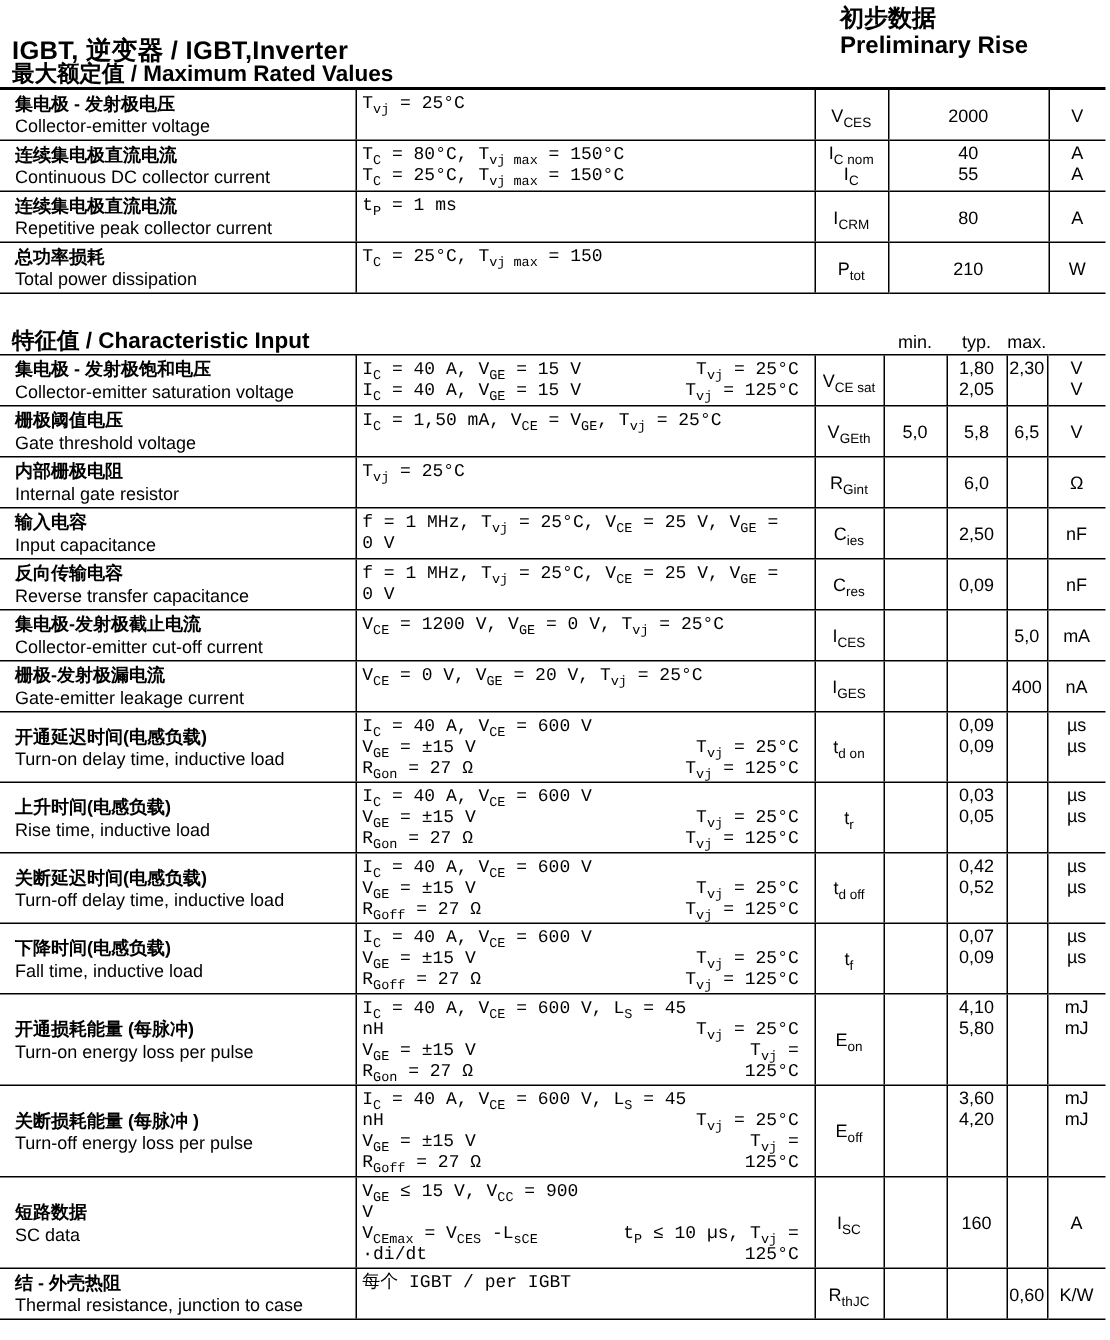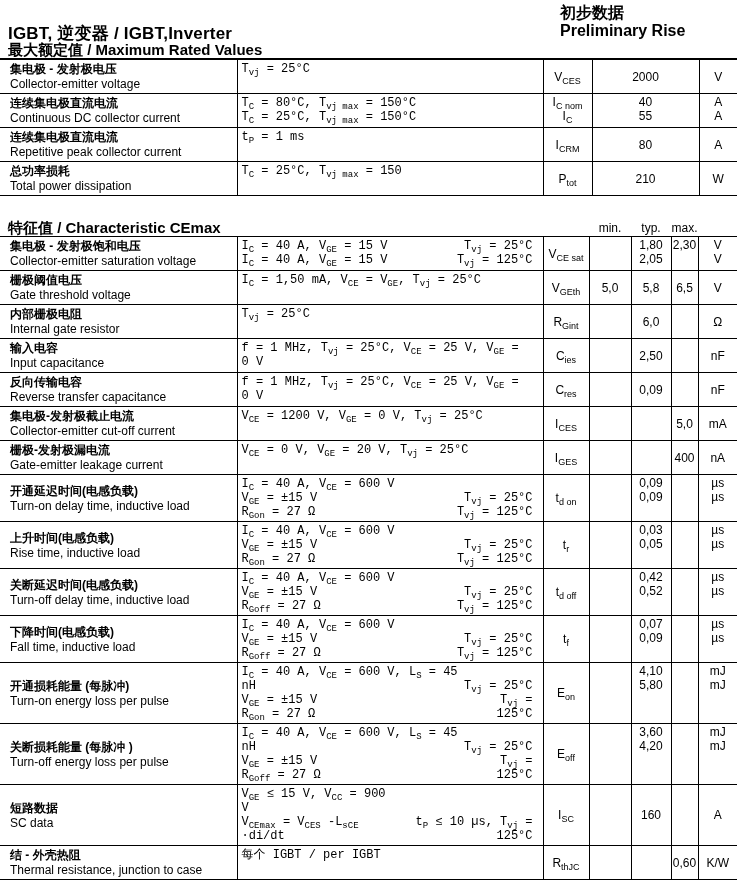--- a/index.html
+++ b/index.html
@@ -163,21 +163,21 @@
       <col style="width:237px">
         <col style="width:306px">
         <col style="width:46px">
       <col style="width:42px">
         <col style="width:40px">
         <col style="width:27px">
         <col style="width:39px">
     </colgroup>
     <tbody id="char-body">
       <tr class="hrow">
-        <td colspan="2" class="sect">特征值 / Characteristic CEmax</td>
+        <td colspan="2" class="sect">特征值 / Characteristic Input</td>
         <td></td>
         <td class="hlab">min.</td>
         <td class="hlab">typ.</td>
         <td class="hlab">max.</td>
         <td></td>
       </tr>
     <tr class="drow" style="height: 32px;">
           <td class="desc">
             <div class="cn">集电极 - 发射极饱和电压</div>
             <div class="en">Collector-emitter saturation voltage</div>

